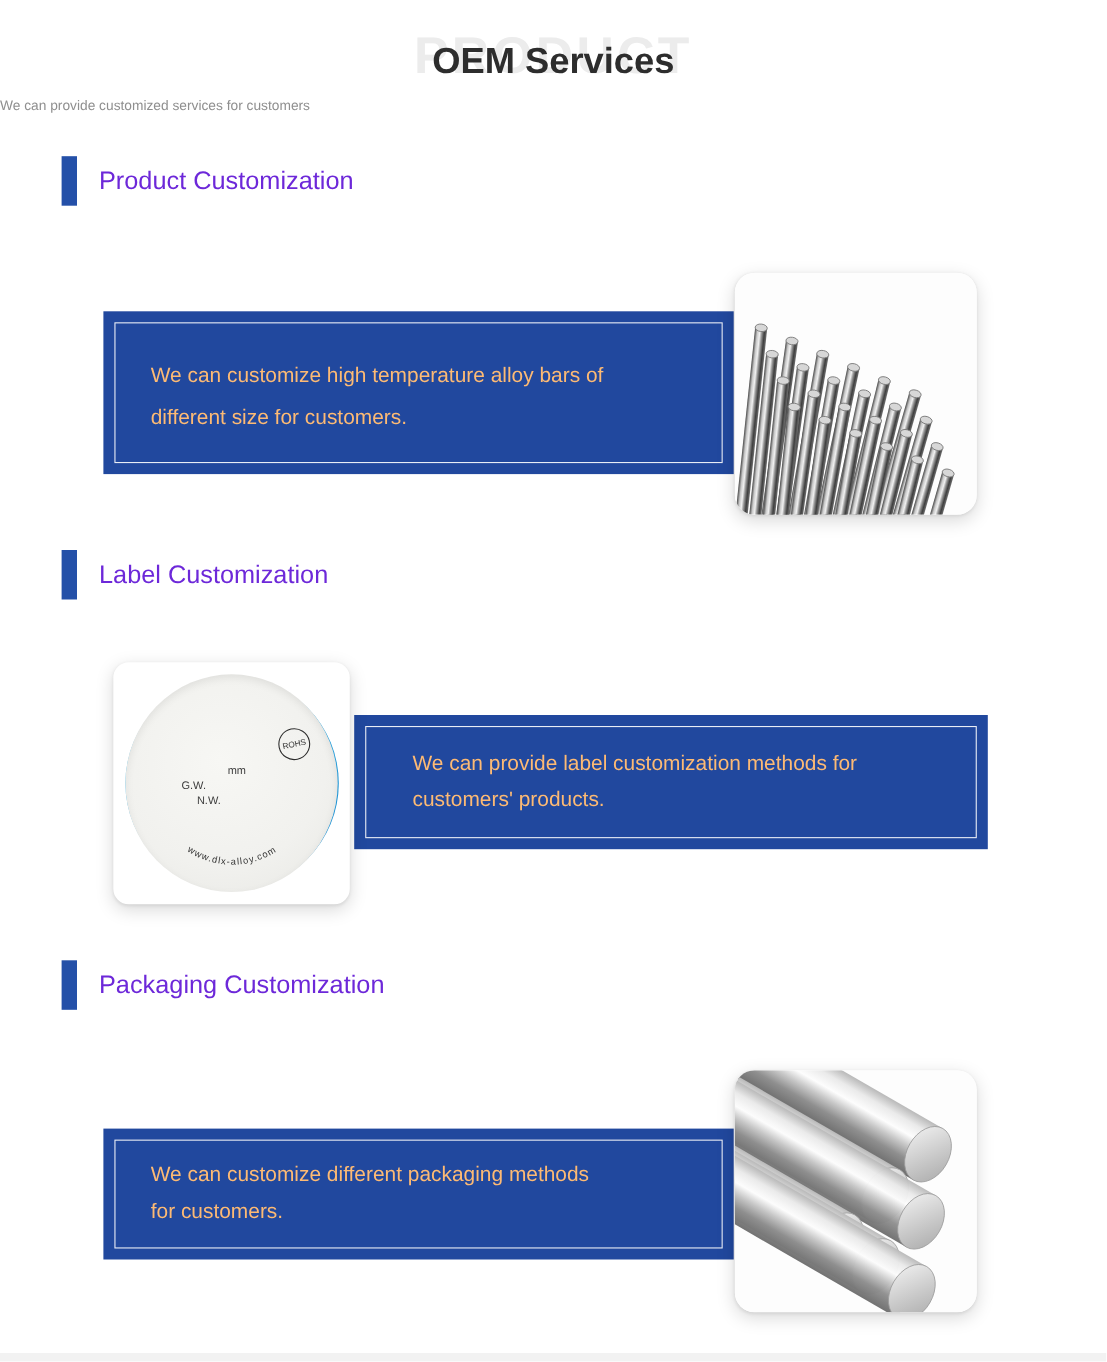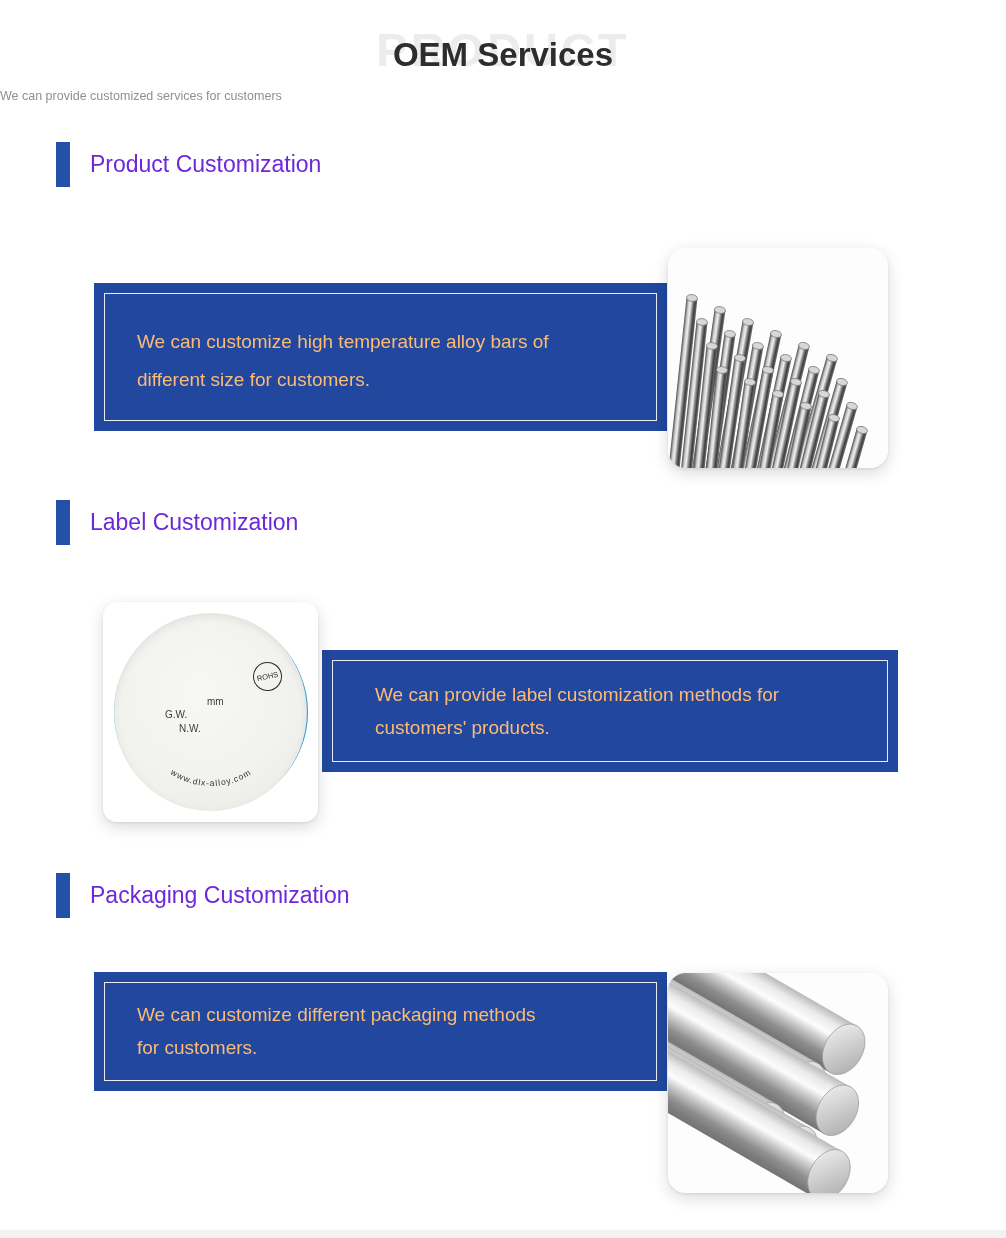--- a/index.html
+++ b/index.html
@@ -82,21 +82,21 @@
     position: absolute;
     color: #fdba74;
     font-size: 19px;
     font-weight: 400;
     white-space: nowrap;
   }
   .panel-1 { left: 94px;  top: 283px;  width: 573px; height: 148px; }
   .panel-1 .panel-text { left: 43px; top: 40px; line-height: 38px; }
   .panel-2 { left: 322px; top: 650px;  width: 576px; height: 122px; }
   .panel-2 .panel-text { left: 53px; top: 28px; line-height: 33px; }
-  .panel-3 { left: 94px;  top: 972px; width: 573px; height: 119px; }
+  .panel-3 { left: 94px;  top: 1026px; width: 573px; height: 119px; }
   .panel-3 .panel-text { left: 43px; top: 26px; line-height: 33px; }
 
   
   .card {
     position: absolute;
     background: #ffffff;
     border-radius: 18px;
     box-shadow: 0 5px 16px rgba(0,0,0,0.15), 0 1px 3px rgba(0,0,0,0.08);
     overflow: hidden;
     z-index: 2;

